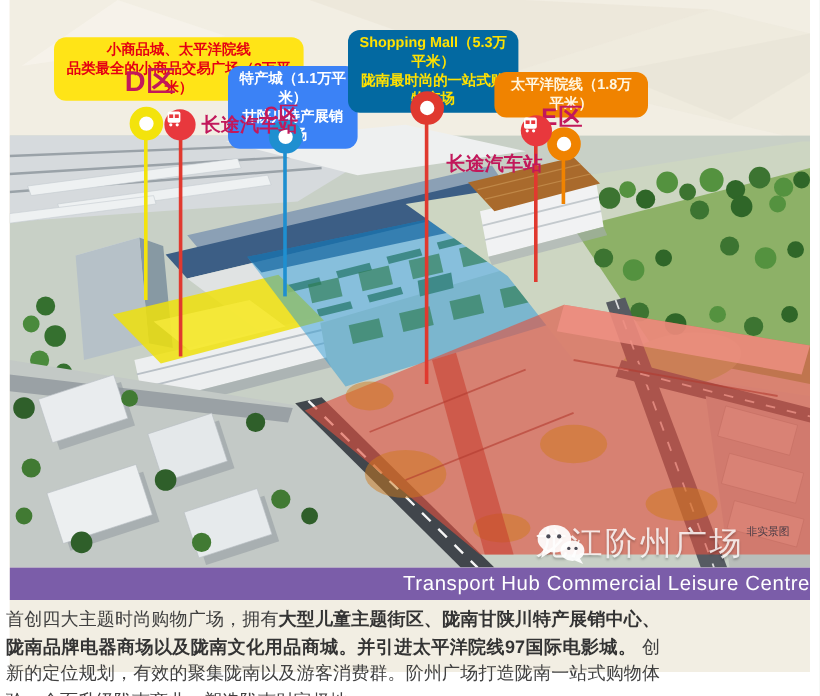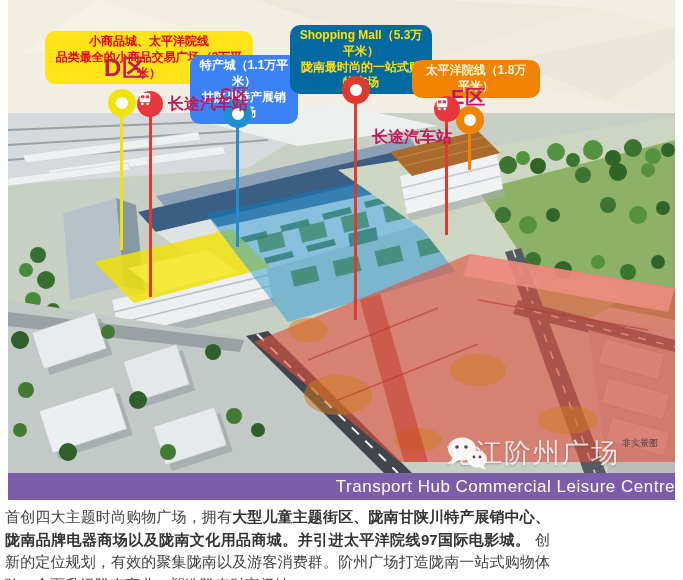--- a/index.html
+++ b/index.html
@@ -1,17 +1,17 @@
 <!DOCTYPE html>
 <html><head>
 <meta charset="utf-8">
 <style>
   html,body{margin:0;padding:0;background:#ffffff;}
   body{width:683px;height:580px;position:relative;font-family:"Liberation Sans","DejaVu Sans",sans-serif;overflow:hidden;}
-  .graphic{position:absolute;left:8px;top:0;width:667px;height:500px;background:#f2eee3;overflow:hidden;}
+  .graphic{position:absolute;left:8px;top:0;width:667px;height:560px;background:#f2eee3;overflow:hidden;}
   .graphic svg{position:absolute;left:0;top:0;}
 
   
   .pill{position:absolute;border-radius:10px;text-align:center;font-weight:bold;font-size:12px;line-height:1.32;padding:3px 8px;box-sizing:border-box;}
   .pill-d{left:37px;top:31px;width:208px;background:#ffe417;color:#e50012;}
   .pill-c{left:182px;top:55px;width:108px;background:#3b82f6;color:#ffffff;}
   .pill-ab{left:282px;top:25px;width:142px;background:#0369a1;color:#ffe100;}
   .pill-e{left:404px;top:60px;width:128px;background:#f08300;color:#fff6e0;}
 
   

